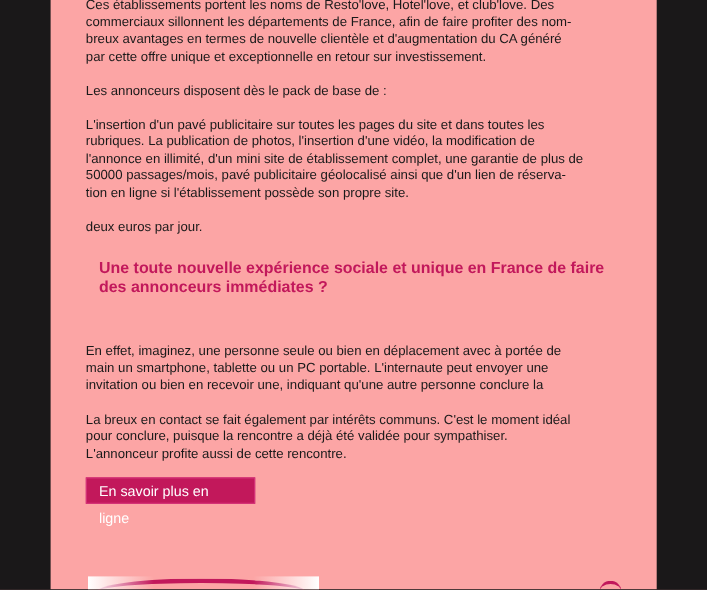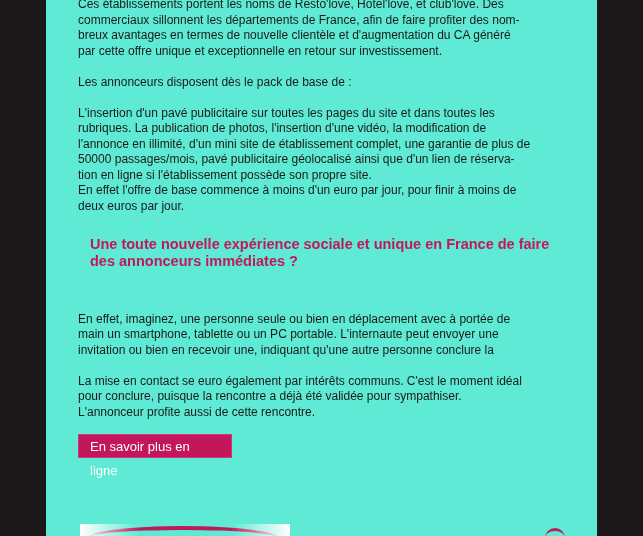--- a/index.html
+++ b/index.html
@@ -16,21 +16,21 @@
       height: 536px;
       background: #1a1819;
       overflow: hidden;
     }
     .panel {
       position: absolute;
       left: 46px;
       top: 0;
       width: 551px;
       height: 536px;
-      background: #5eead4;
+      background: #fca5a5;
       overflow: hidden;
     }
     .content {
       position: absolute;
       left: 32px;
       top: -3px;
       width: 490px;
       font-family: "Liberation Sans", sans-serif;
       font-size: 12px;
       line-height: 15.5px;
@@ -114,42 +114,42 @@
 
       <p class="bold">Les annonceurs disposent dès le pack de base de :</p>
       <div class="gap"></div>
 
       <p>
         <span>L'insertion d'un pavé publicitaire sur toutes les pages du site et dans toutes les</span><br>
         <span>rubriques. La publication de photos, l'insertion d'une vidéo, la modification de</span><br>
         <span>l'annonce en illimité, d'un mini site de établissement complet, une garantie de plus de</span><br>
         <span>50000 passages/mois, pavé publicitaire géolocalisé ainsi que d'un lien de réserva-</span><br>
         <span>tion en ligne si l'établissement possède son propre site.</span><br>
-        <span>En effet l'offre de base commence à moins d'un euro par jour, pour finir à moins de</span><br>
+        <br>
         <span>deux euros par jour.</span>
       </p>
       <div style="height:10px"></div>
 
       <h2 class="headline">
         <span>Une toute nouvelle expérience sociale et unique en France de faire</span><br>
         <span>des annonceurs immédiates ?</span>
       </h2>
       <div style="height:14px"></div>
 
       <div class="gap"></div>
 
       <p>
         <span>En effet, imaginez, une personne seule ou bien en déplacement avec à portée de</span><br>
         <span>main un smartphone, tablette ou un PC portable. L'internaute peut envoyer une</span><br>
         <span>invitation ou bien en recevoir une, indiquant qu'une autre personne conclure la</span><br>
       </p>
       <div class="gap"></div>
 
       <p>
-        <span>La mise en contact se euro également par intérêts communs. C'est le moment idéal</span><br>
+        <span>La breux en contact se fait également par intérêts communs. C'est le moment idéal</span><br>
         <span>pour conclure, puisque la rencontre a déjà été validée pour sympathiser.</span><br>
         <span>L'annonceur profite aussi de cette rencontre.</span>
       </p>
       <div style="height:14px"></div>
 
       <a class="cta">En savoir plus en ligne</a>
     </div>
   </div>
 
   <div class="arc"></div>

